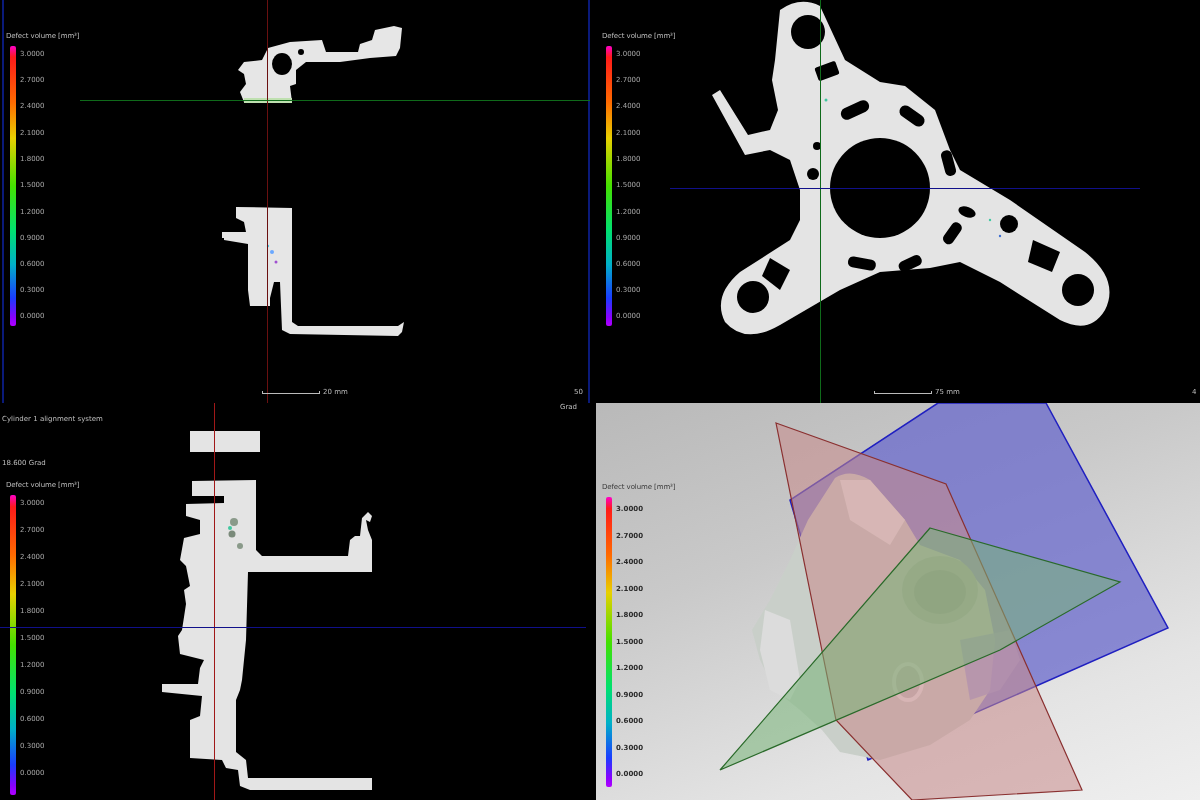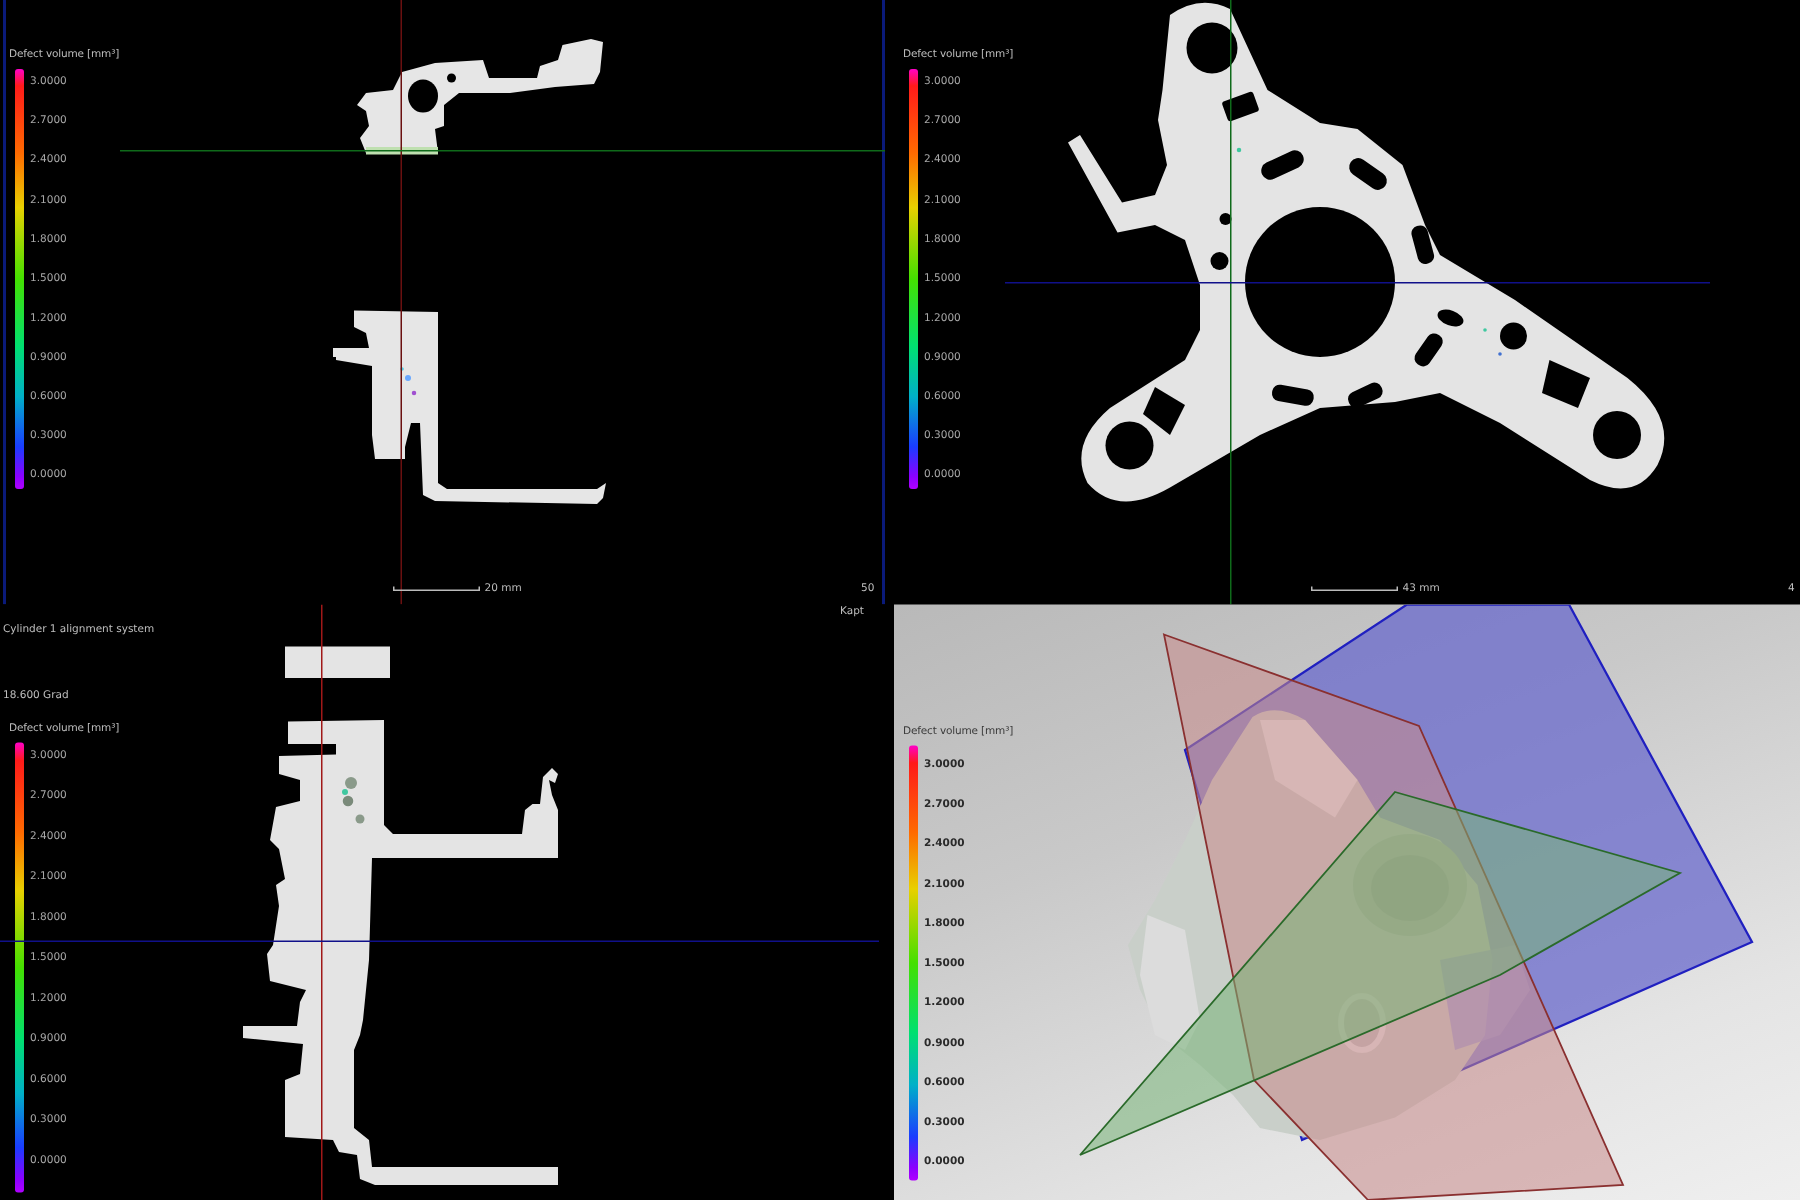--- a/index.html
+++ b/index.html
@@ -135,21 +135,21 @@
       <circle cx="990" cy="220" r="1.2" fill="#40c8a0"></circle>
       <circle cx="1000" cy="236" r="1.2" fill="#4070d0"></circle>
     </g>
   </svg>
 
   <div class="crosshair-v" style="left:224px; top:0; height:403px; background:#0f6a1a;"></div>
   <div class="crosshair-h" style="left:74px; top:188px; width:470px; background:#10108a;"></div>
 
   <div class="scalebar" style="left:278px; top:388px;">
     <span class="ruler"></span>
-    <span>43 mm</span>
+    <span>75 mm</span>
   </div>
   <div class="small-text" style="left:596px; top:388px;">4</div>
 </div>
 
 <div class="viewport vp-bl">
   <div class="small-text" style="left:2px; top:12px;">Cylinder 1 alignment system</div>
   <div class="small-text" style="left:2px; top:12px;margin-top:44px;">18.600 Grad</div>
 
   <div class="legend" style="left:6px; top:78px;">
     <div class="legend-title">Defect volume [mm³]</div>
@@ -179,21 +179,21 @@
       <circle cx="234" cy="522" r="4" fill="#8a9a8a"></circle>
       <circle cx="232" cy="534" r="3.5" fill="#7a8a7a"></circle>
       <circle cx="240" cy="546" r="3" fill="#8a9a8a"></circle>
       <circle cx="230" cy="528" r="2" fill="#40c8a0"></circle>
     </g>
   </svg>
 
   <div class="crosshair-v" style="left:214px; top:0; height:397px; background:#a01818;"></div>
   <div class="crosshair-h" style="left:0; top:224px; width:586px; background:#10108a;"></div>
 
-  <div class="small-text" style="left:560px; top:0px;">Kapt</div>
+  <div class="small-text" style="left:560px; top:0px;">Grad</div>
 </div>
 
 <div class="viewport vp-br">
   <div class="legend light" style="left:6px; top:80px;">
     <div class="legend-title">Defect volume [mm³]</div>
     <div class="legend-bar" style="height:290px;"></div>
     <div class="legend-ticks">
       <div class="legend-tick" style="top:10px">3.0000</div>
       <div class="legend-tick" style="top:37px">2.7000</div>
       <div class="legend-tick" style="top:63px">2.4000</div>

